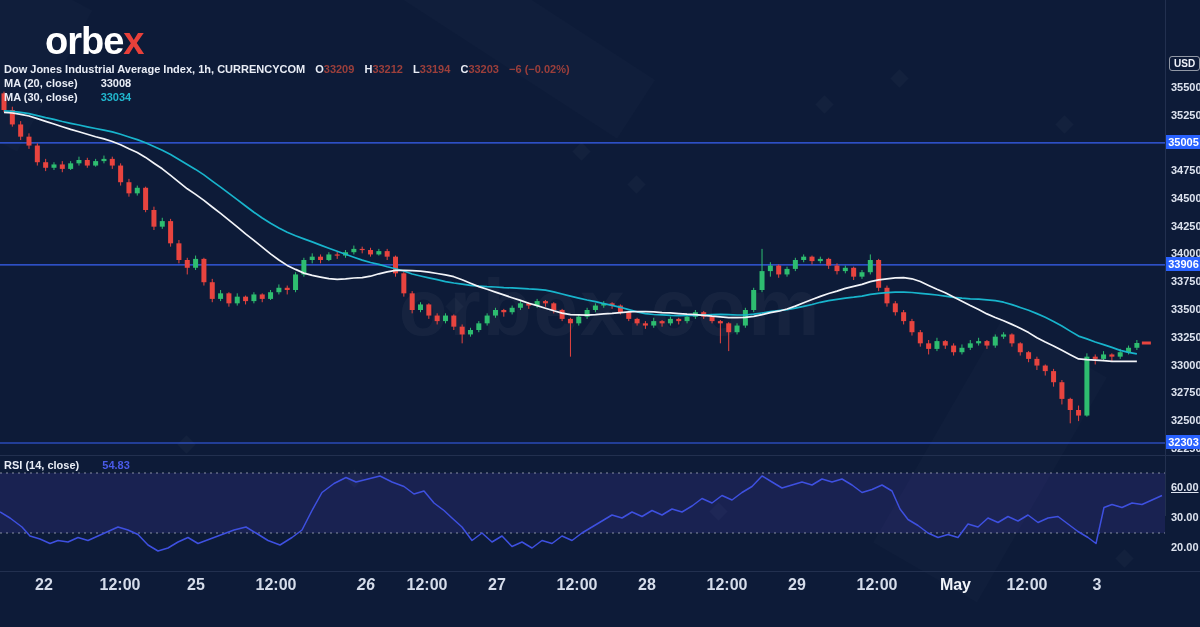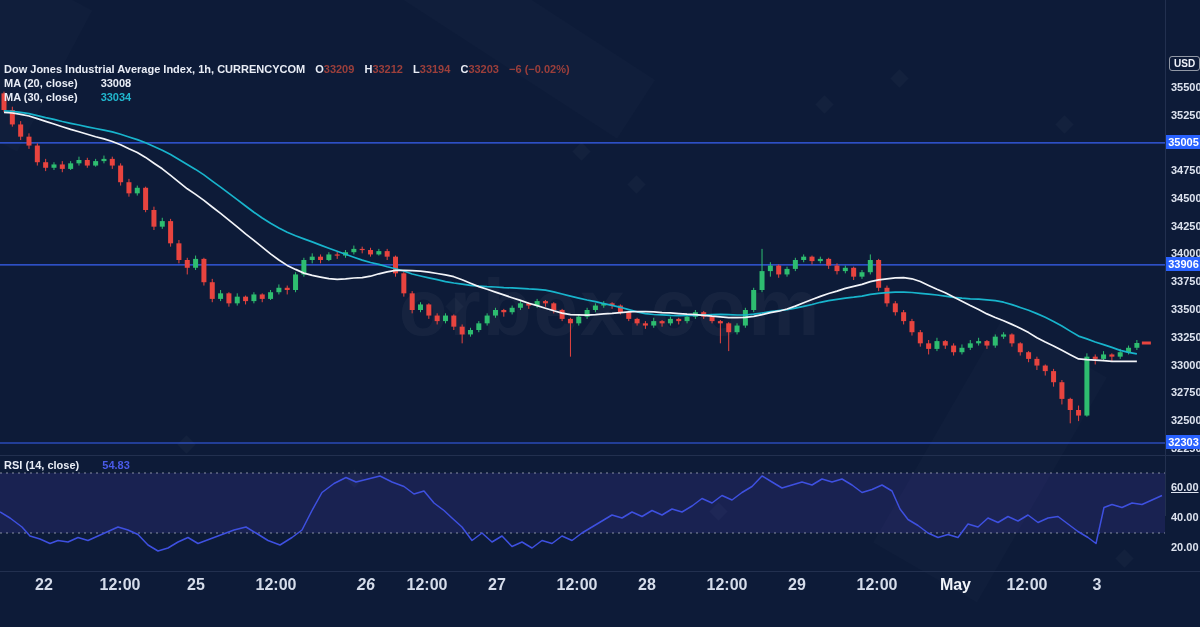--- a/index.html
+++ b/index.html
@@ -372,21 +372,21 @@
         <div class="ptick" style="top: 358.556px;">33000</div>
         <div class="ptick" style="top: 386.333px;">32750</div>
         <div class="ptick" style="top: 414.111px;">32500</div>
         <div class="ptick" style="top: 441.889px;">32250</div>
         <div class="phl" style="top: 134.778px;">35005</div>
         <div class="phl" style="top: 256.889px;">33906</div>
         <div class="phl" style="top: 435px;">32303</div>
       </div>
     <div id="rsi-ticks">
         <div class="rtick" style="top: 481px; text-decoration: underline;">60.00</div>
-        <div class="rtick" style="top: 511px;">40.00</div>
+        <div class="rtick" style="top: 511px;">30.00</div>
         <div class="rtick" style="top: 541px;">20.00</div>
       </div>
   </div>
 
   <div id="time-axis">
       <div class="ttick" style="left: 44px;">22</div>
       <div class="ttick" style="left: 120px;">12:00</div>
       <div class="ttick" style="left: 196px;">25</div>
       <div class="ttick" style="left: 276px;">12:00</div>
       <div class="ttick" style="left: 366px; font-style: italic;">26</div>
@@ -395,20 +395,21 @@
       <div class="ttick" style="left: 577px;">12:00</div>
       <div class="ttick" style="left: 647px;">28</div>
       <div class="ttick" style="left: 727px;">12:00</div>
       <div class="ttick" style="left: 797px;">29</div>
       <div class="ttick" style="left: 877px;">12:00</div>
       <div class="ttick strong" style="left: 943px;">May</div>
       <div class="ttick" style="left: 1027px;">12:00</div>
       <div class="ttick" style="left: 1097px;">3</div>
     </div>
 
+  <div id="logo"><span>orbe</span><span class="x">x</span></div>
 
   <div class="legend" id="sym-line">
     <span class="lbl">Dow Jones Industrial Average Index, 1h, CURRENCYCOM</span>
     <span class="lbl gap">O</span><span class="red">33209</span>
     <span class="lbl gap">H</span><span class="red">33212</span>
     <span class="lbl gap">L</span><span class="red">33194</span>
     <span class="lbl gap">C</span><span class="red">33203</span>
     <span class="red gap">−6 (−0.02%)</span>
   </div>
 

